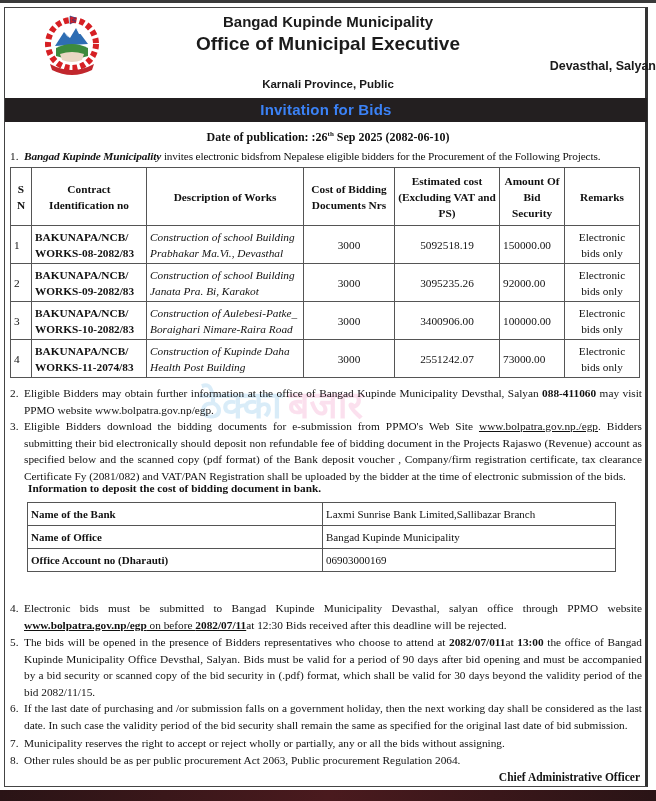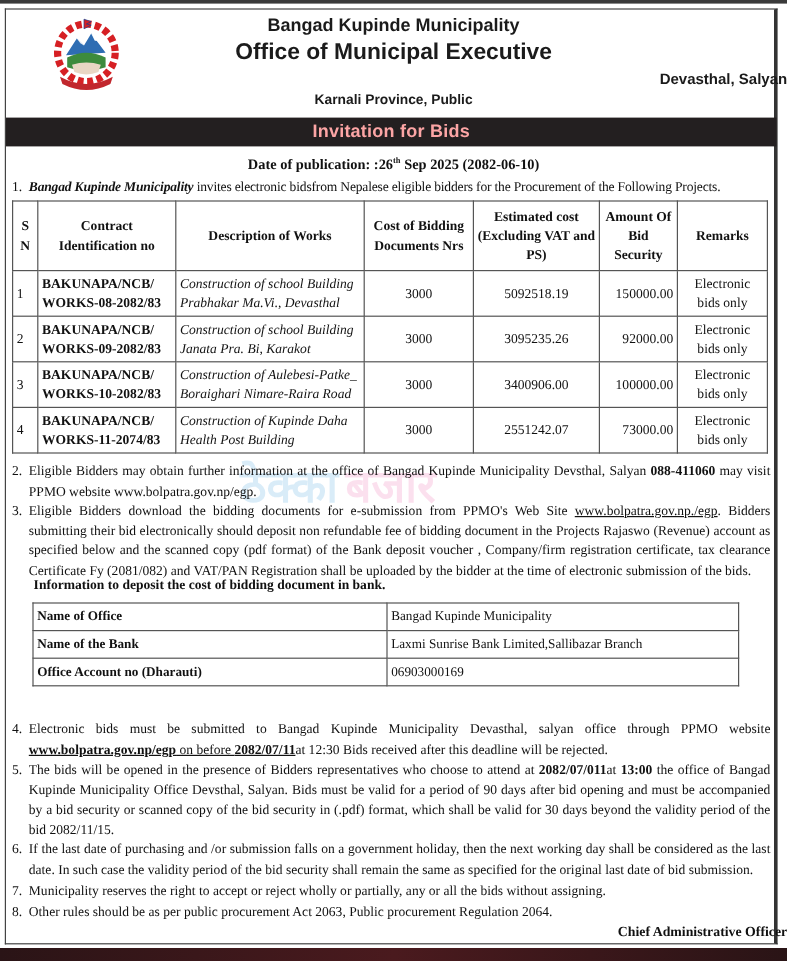--- a/index.html
+++ b/index.html
@@ -13,21 +13,21 @@
 
   
   .logo { position: absolute; left: 42px; top: 10px; width: 60px; height: 72px; }
   .hdr { position: absolute; left: 0; width: 656px; text-align: center;
          font-family: "Liberation Sans", sans-serif; font-weight: bold; color: #1b1b1b; }
   .hdr1 { top: 13px; font-size: 15px; }
   .hdr2 { top: 33px; font-size: 19px; }
   .hdr3 { top: 59px; font-size: 12.5px; text-align: right; }
   .hdr4 { top: 78px; font-size: 11.5px; }
   .banner { position: absolute; left: 5px; top: 98px; width: 642px; height: 24px;
-            background: #231f20; color: #fca5a5; text-align: center;
+            background: #231f20; color: #3b82f6; text-align: center;
             font-family: "Liberation Sans", sans-serif; font-weight: bold; font-size: 15px;
             line-height: 24px; letter-spacing: 0.2px; }
 
   .pubdate { position: absolute; left: 0; top: 130px; width: 656px; text-align: center;
              font-weight: bold; font-size: 12px; }
   .pubdate sup { font-size: 7px; }
 
   .para { position: absolute; left: 10px; width: 632px; font-size: 11.3px; line-height: 16.5px; }
   .para .num { position: absolute; left: 0; top: 0; }
   .para .txt { margin-left: 14px; text-align: justify; }
@@ -39,31 +39,31 @@
   table.works { position: absolute; left: 10px; top: 167px; width: 630px;
                 border-collapse: collapse; font-size: 11.3px; }
   table.works th, table.works td { border: 1px solid #555; padding: 1px 3px; }
   table.works th { font-weight: bold; text-align: center; line-height: 16px; height: 55px; }
   table.works td { height: 35px; line-height: 16px; }
   .c-sn { width: 14px; }
   .c-id { width: 108px; font-weight: bold; }
   .c-desc { width: 150px; font-style: italic; }
   .c-cost { width: 84px; text-align: center; }
   .c-est { width: 98px; text-align: center; }
-  .c-amt { width: 58px; text-align: right; }
+  .c-amt { width: 58px; text-align: left; }
   .c-rem { text-align: center; }
 
   
   table.bank { position: absolute; left: 27px; top: 502px; width: 589px;
                border-collapse: collapse; font-size: 11px; }
   table.bank td { border: 1px solid #555; padding: 0 3px; height: 22px; }
   table.bank td.k { width: 288px; font-weight: bold; }
 
   .subhead { position: absolute; left: 28px; top: 482px; font-weight: bold; font-size: 11.3px; }
-  .signoff { position: absolute; right: 0; top: 771px; font-weight: bold; font-size: 11.5px; padding-left: 20px; }
+  .signoff { position: absolute; right: 16px; top: 771px; font-weight: bold; font-size: 11.5px; padding-left: 20px; }
 
   .watermark { position: absolute; left: 200px; top: 386px; font-family: "DejaVu Sans", sans-serif;
                font-weight: bold; font-size: 38px; line-height: 38px; pointer-events: none; opacity: 0.16; }
   .wm1 { color: #1d8fd8; }
   .wm2 { color: #ec4899; margin-left: 6px; }
 </style>
 </head>
 <body>
 
 <div class="top-rule"></div>
@@ -177,26 +177,26 @@
 
 <div class="para" style="top:418px;">
   <span class="num">3.</span>
   <div class="txt"><span>Eligible Bidders download the bidding documents for e-submission from PPMO's Web Site </span><span class="u">www.bolpatra.gov.np./egp</span><span>. Bidders submitting their bid electronically should deposit  non refundable fee of  bidding  document in the Projects Rajaswo (Revenue) account as specified below and  the scanned  copy (pdf format)  of  the  Bank  deposit  voucher , Company/firm registration certificate, tax clearance Certificate Fy (2081/082)  and VAT/PAN Registration  shall  be  uploaded  by  the  bidder  at  the  time  of electronic submission of the bids.</span></div>
 </div>
 
 <div class="subhead">Information to deposit the cost of bidding document in bank.</div>
 <table class="bank">
   <tbody id="bank-body">
       <tr>
+        <td class="k">Name of the Bank</td>
+        <td>Laxmi Sunrise Bank Limited,Sallibazar Branch</td>
+      </tr>
+      <tr>
         <td class="k">Name of Office</td>
         <td>Bangad Kupinde Municipality</td>
-      </tr>
-      <tr>
-        <td class="k">Name of the Bank</td>
-        <td>Laxmi Sunrise Bank Limited,Sallibazar Branch</td>
       </tr>
       <tr>
         <td class="k">Office Account no  (Dharauti)</td>
         <td>06903000169</td>
       </tr>
     </tbody>
 </table>
 
 <div class="para" style="top:600px;">
   <span class="num">4.</span>

